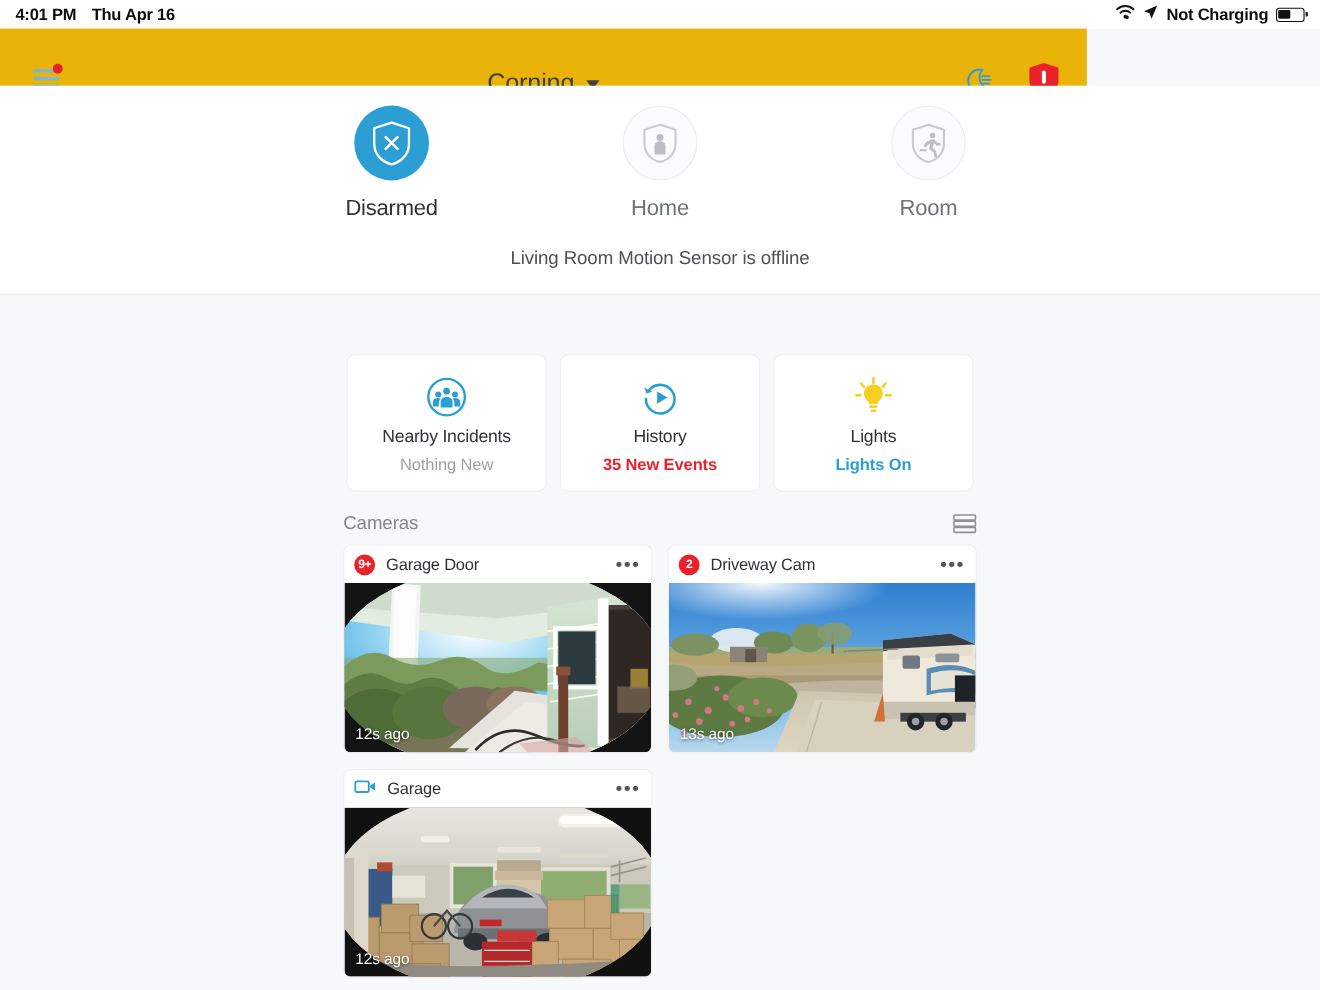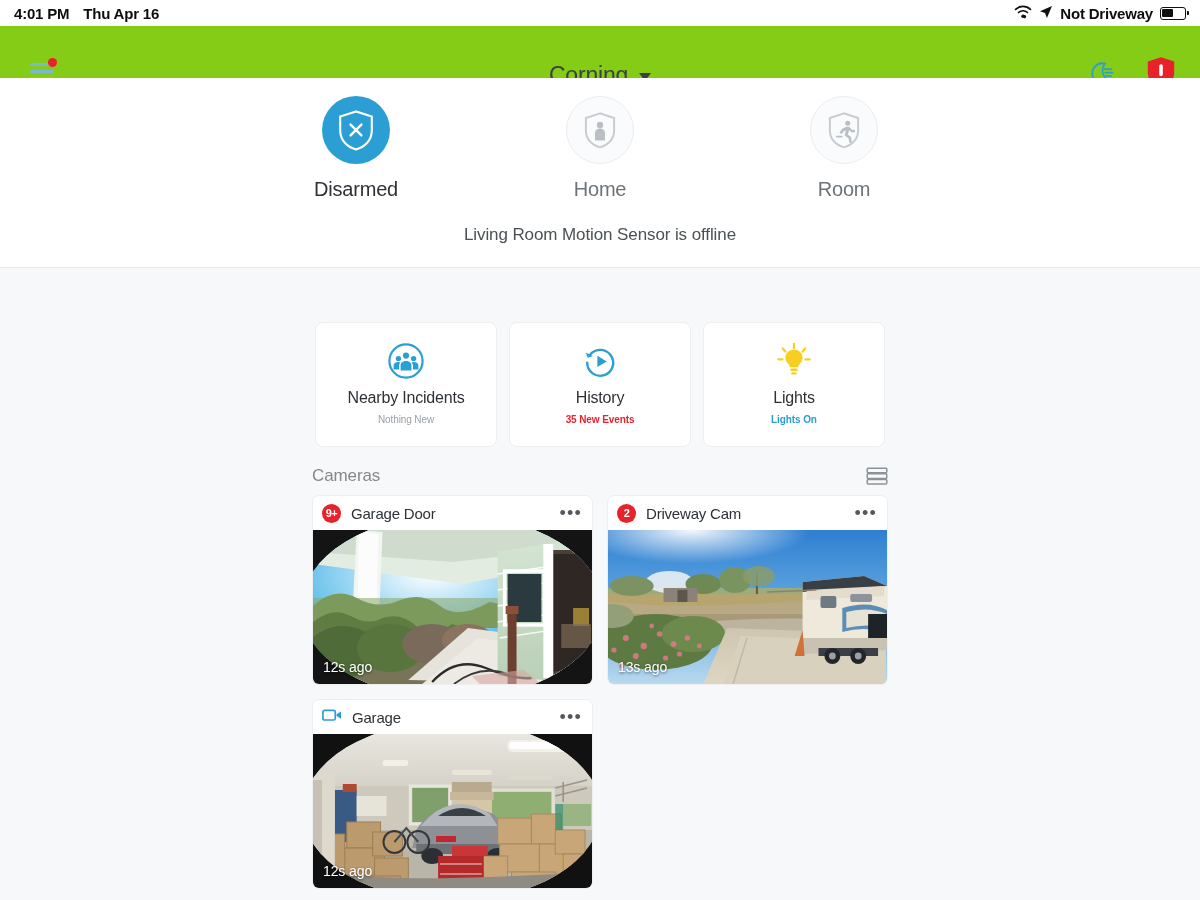--- a/index.html
+++ b/index.html
@@ -31,22 +31,22 @@
     content: ""; position: absolute; right: -3.6px; top: 3.6px;
     width: 2px; height: 4px; background: #111; border-radius: 0 1px 1px 0;
   }
   .battery-fill {
     position: absolute; left: 1.4px; top: 1.4px; bottom: 1.4px;
     width: 44%; background: #111; border-radius: 1px;
   }
 
   
   .navbar {
-    position: absolute; top: 26px; left: 0; width: 1200px; height: 52px;
-    background: #84cc16;
+    position: absolute; top: 26px; left: 0; width: 988px; height: 52px;
+    background: #eab308;
     display: flex; align-items: center;
   }
   .hamburger {
     position: absolute; left: 30px; top: 36px;
     width: 24px; height: 18px; cursor: pointer;
   }
   .hamburger .bar {
     position: absolute; left: 0; width: 24px; height: 2.6px;
     background: #7cb7d8; border-radius: 2px;
   }
@@ -101,21 +101,21 @@
     display: flex; gap: 12px; justify-content: center; padding-top: 9px; margin-top: 44px;
   }
   .qcard {
     width: 182px; height: 125px; background: #ffffff; border-radius: 8px;
     border: 1px solid #edeef1;
     display: flex; flex-direction: column; align-items: center;
     padding-top: 16px; cursor: pointer;
   }
   .qcard-icon { height: 44px; display: flex; align-items: center; justify-content: center; }
   .qcard-title { font-size: 16px; color: #2e3236; font-weight: 500; margin-top: 6px; letter-spacing: -0.2px; }
-  .qcard-sub { font-size: 10px; margin-top: 7px; letter-spacing: -0.1px; }
+  .qcard-sub { font-size: 15px; margin-top: 7px; letter-spacing: -0.1px; }
   .sub-grey { color: #9aa0a6; }
   .sub-red { color: #e8212a; font-weight: bold; }
   .sub-blue { color: #2b9fd4; font-weight: bold; }
 
   
   .cams-header {
     width: 576px; margin: 18px auto 0 auto;
     display: flex; align-items: center; justify-content: space-between;
   }
   .cams-title { font-size: 17px; color: #84888d; letter-spacing: -0.1px; }
@@ -171,21 +171,21 @@
             <circle cx="9" cy="11.2" r="1.7" fill="#111"></circle>
             <path d="M4.5 7.5a6.6 6.6 0 019 0" stroke="#111" stroke-width="1.7" fill="none" stroke-linecap="round"></path>
             <path d="M1.6 4.4a10.8 10.8 0 0114.8 0" stroke="#111" stroke-width="1.7" fill="none" stroke-linecap="round"></path>
           </svg>
       </span>
       <span>
         <svg width="14" height="14" viewBox="0 0 14 14">
             <path d="M13 1L1 6.2l5 1.9 1.9 5z" fill="#111"></path>
           </svg>
       </span>
-      <span class="sb-text">Not Driveway</span>
+      <span class="sb-text">Not Charging</span>
       <span class="battery">
           <span class="battery-fill"></span>
         </span>
     </div>
   </div>
 
   <div class="navbar">
     <div class="hamburger">
       <span class="bar"></span>
         <span class="bar"></span>

